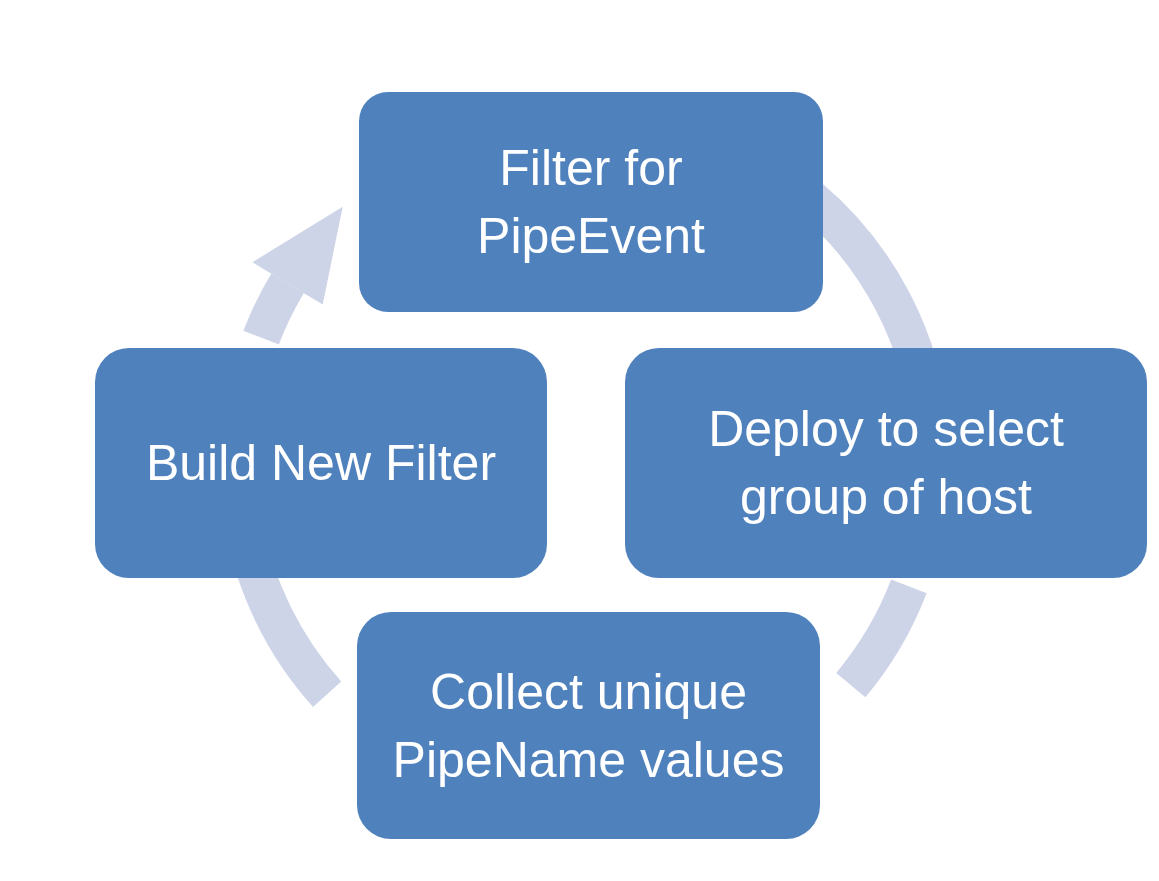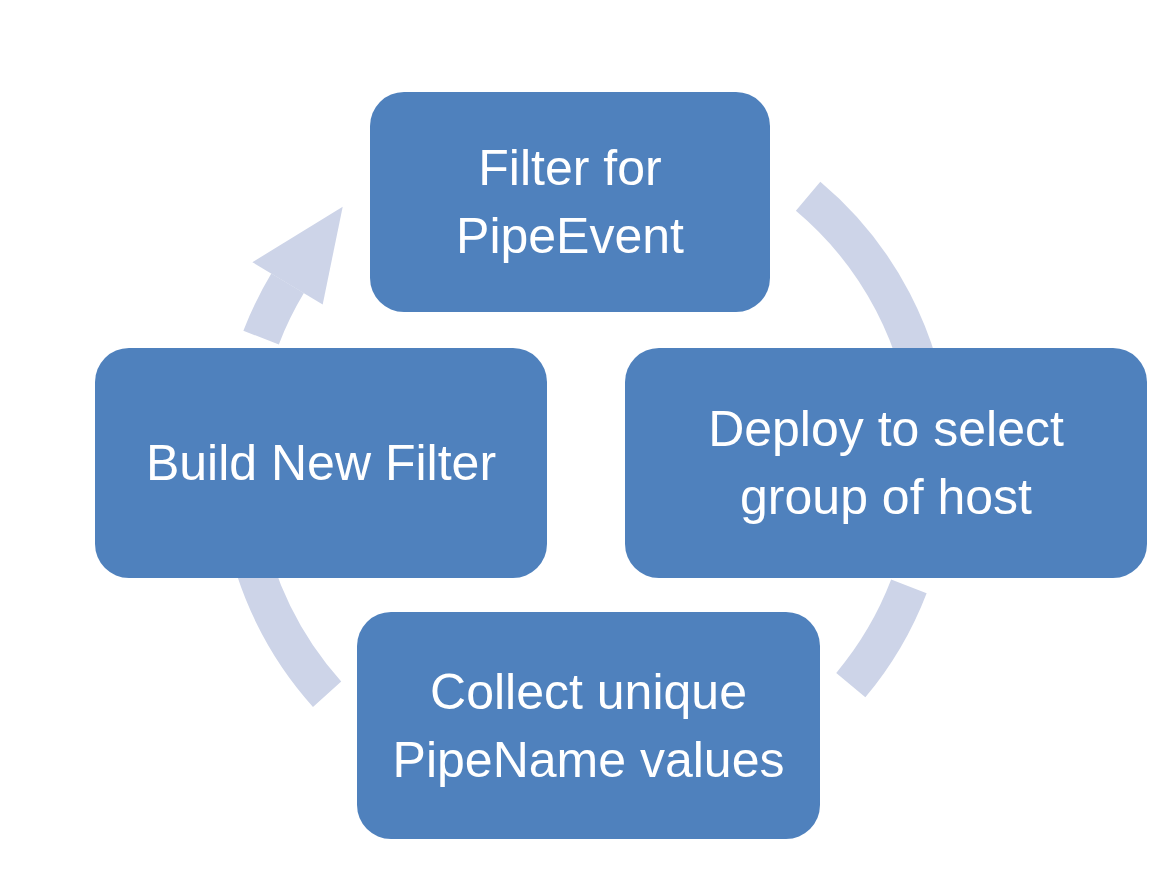--- a/index.html
+++ b/index.html
@@ -30,21 +30,21 @@
     box-sizing: border-box;
   }
   .node-label {
     color: var(--node-text, #ffffff);
     font-size: 50px;
     line-height: 1.36;
     text-align: center;
     white-space: pre-line;
     font-family: "Liberation Sans", sans-serif;
   }
-  .node-top    { left: 370px; top:  92px; width: 400px; height: 220px; }
+  .node-top    { left: 359px; top:  92px; width: 464px; height: 220px; border-radius: 29px; }
   .node-right  { left: 625px; top: 348px; width: 522px; height: 230px; }
   .node-bottom { left: 357px; top: 612px; width: 463px; height: 227px; }
   .node-left   { left:  95px; top: 348px; width: 452px; height: 230px; }
 </style>
 </head>
 <body>
 
 <div class="canvas">
 
   <svg class="ring" width="1159" height="881" viewBox="0 0 1159 881">

